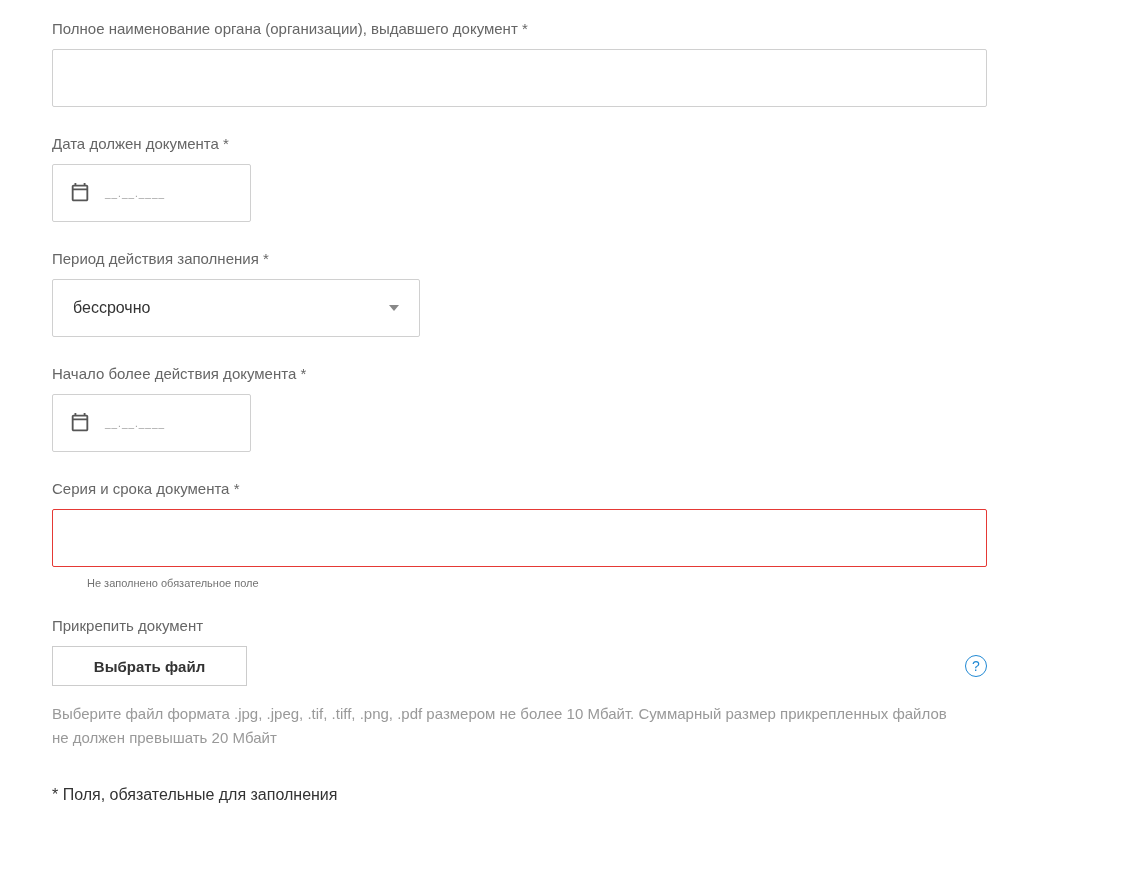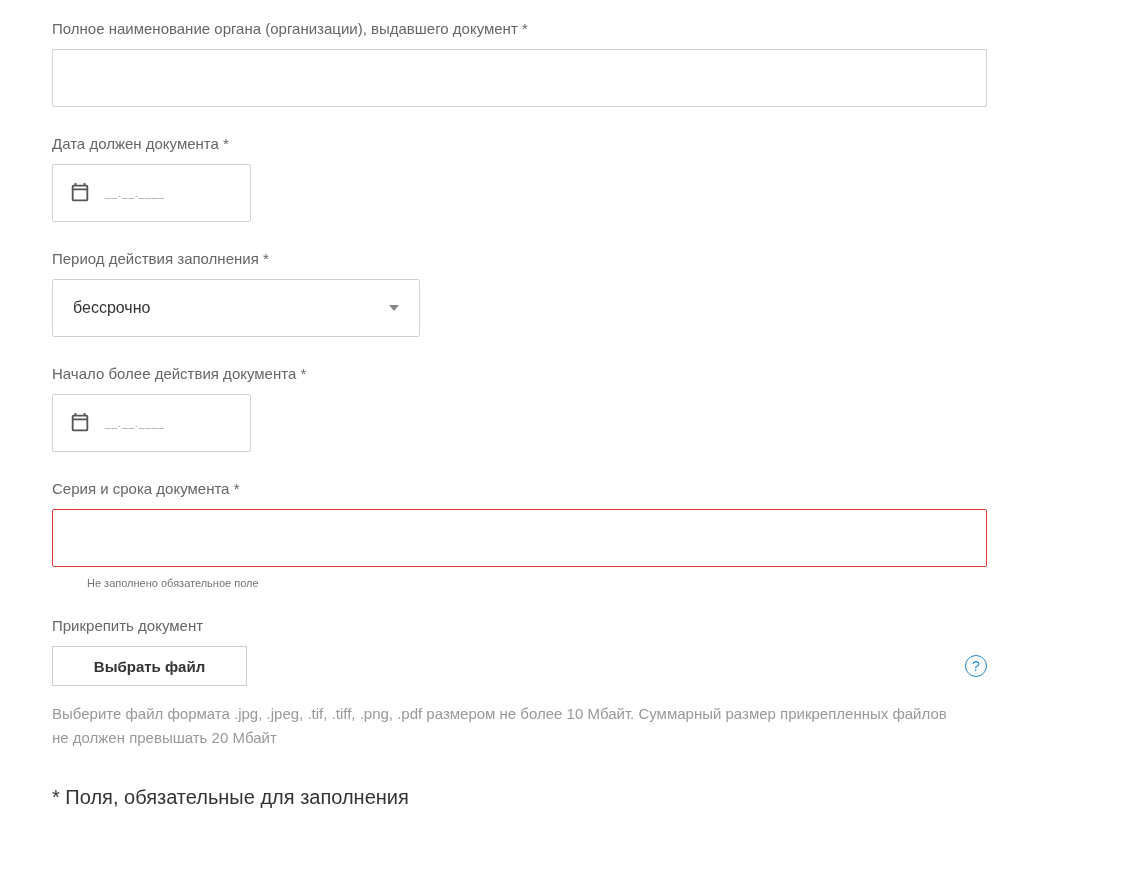--- a/index.html
+++ b/index.html
@@ -118,21 +118,21 @@
     }
     .file-hint {
       color: #999999;
       font-size: 15px;
       line-height: 1.6;
       margin-top: 16px;
       max-width: 900px;
     }
     .required-note {
       color: #333333;
-      font-size: 20px;
+      font-size: 16px;
       margin-top: 36px;
     }
   </style>
 </head>
 <body>
 
 <div class="form-group">
   <label class="form-label">Полное наименование органа (организации), выдавшего документ *</label>
   <input type="text" class="text-input" value="" style="">
 </div>

